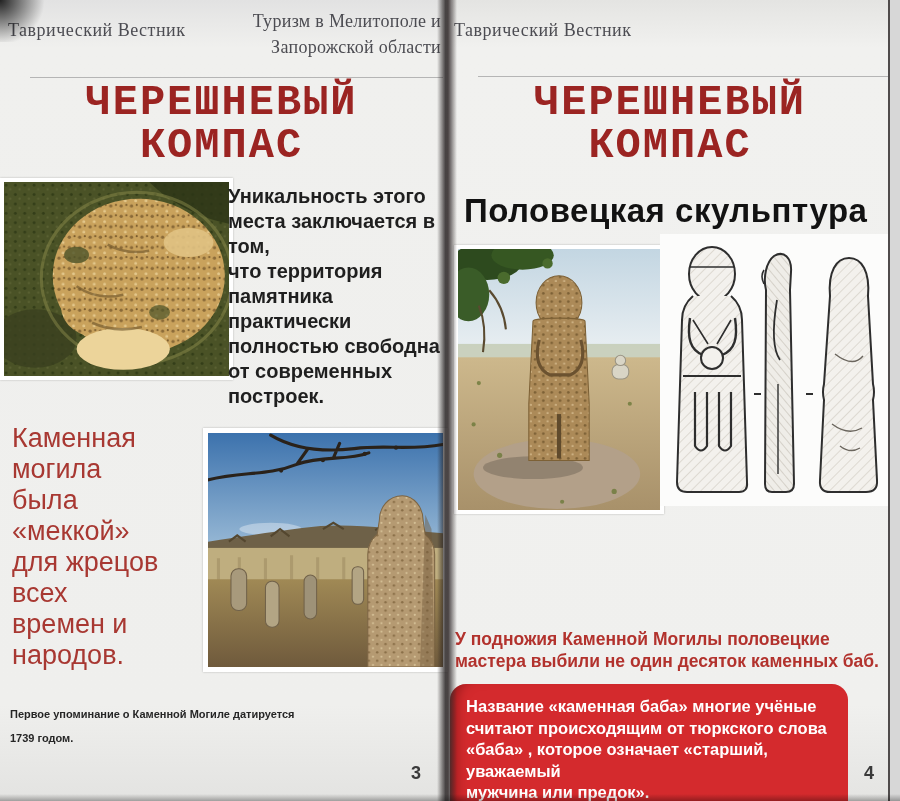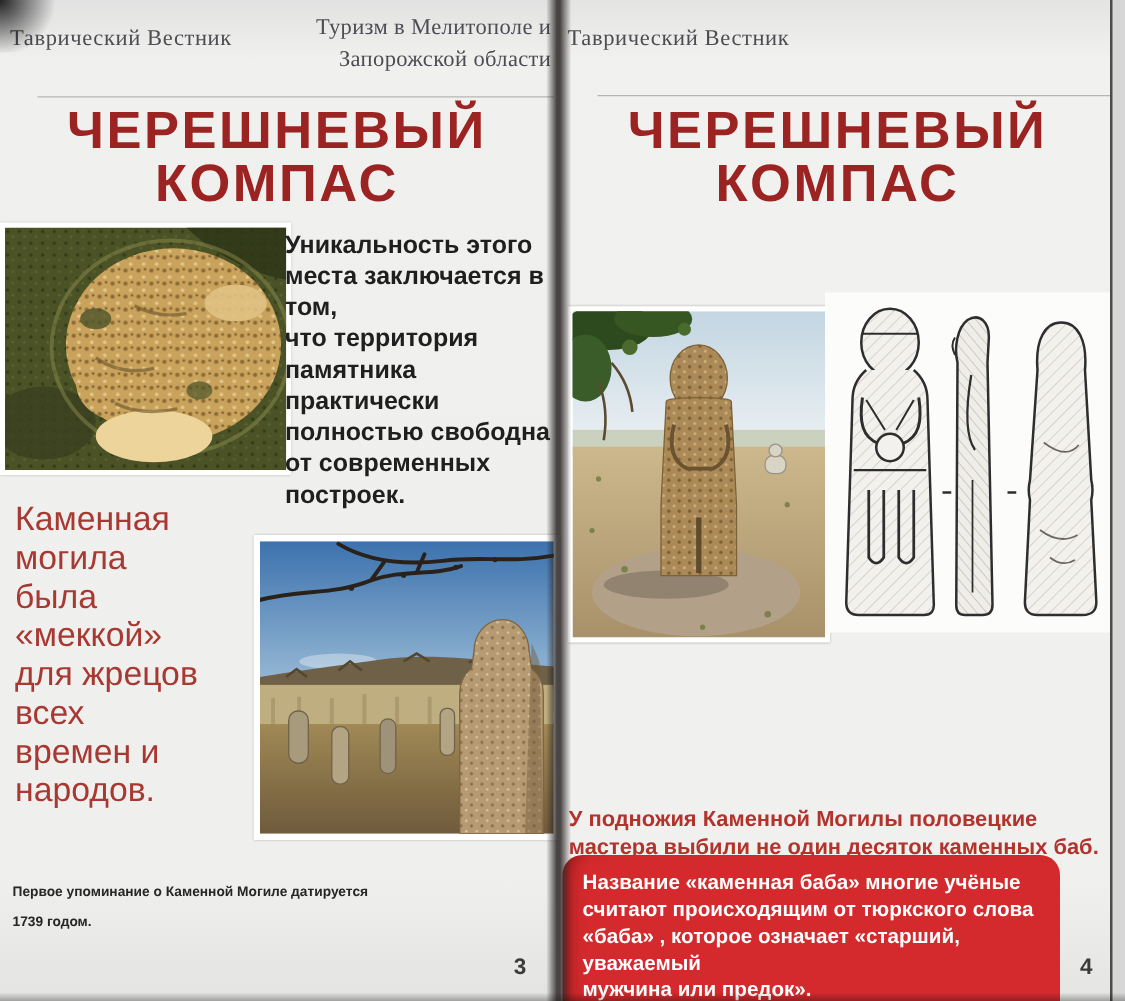--- a/index.html
+++ b/index.html
@@ -8,39 +8,39 @@
   .page{position:absolute;top:0;height:801px;}
   #page-left{left:0;width:443px;background:linear-gradient(180deg,#e2e2e2 0,#f0f0ee 6%,#efefed 88%,#e3e3e1 100%);}
   #page-right{left:452px;width:436px;background:linear-gradient(180deg,#e4e4e2 0,#f1f1ef 6%,#f0f0ee 88%,#e4e4e2 100%);}
   .brand-left{position:absolute;left:8px;top:20px;font-family:"Liberation Serif",serif;
               font-size:18px;color:#4c4c52;letter-spacing:.5px;}
   .brand-right{position:absolute;right:2px;top:8px;font-family:"Liberation Serif",serif;
                font-size:18px;color:#4c4c52;text-align:right;line-height:26px;white-space:pre-line;letter-spacing:.3px;}
   .rule{position:absolute;height:1px;background:#b5b5b5;}
   .page-title{position:absolute;top:82px;left:0;right:0;text-align:center;
               color:#9b2422;font-weight:900;font-size:42px;line-height:43px;
-              letter-spacing:2px;white-space:pre-line;}
+              letter-spacing:2px;white-space:pre-line;font-family:Liberation Mono, monospace;}
   .pre{white-space:pre-line;}
   .photo{position:absolute;background:#ffffff;box-shadow:0 0 2px rgba(0,0,0,.25);}
   .photo svg{display:block;width:100%;height:100%;}
   
   .body-right{position:absolute;left:228px;width:213px;top:184px;
               font-size:20px;line-height:25px;font-weight:700;color:#1f1f1f;}
-  .red-callout{position:absolute;left:12px;top:400px;width:190px;
+  .red-callout{position:absolute;left:12px;top:423px;width:190px;
                font-size:27px;line-height:31px;color:#a83832;}
   .footer-note{position:absolute;left:10px;top:702px;width:415px;
                font-size:11px;line-height:24px;font-weight:700;color:#262626;}
   .page-num{position:absolute;top:763px;font-size:18px;font-weight:700;color:#3a3a3a;}
   
   .subtitle{position:absolute;left:12px;top:192px;font-size:33px;font-weight:800;
             color:#121212;letter-spacing:.5px;}
   .body-main{position:absolute;left:3px;top:512px;width:433px;
              font-size:17px;line-height:22px;font-weight:700;color:#3a3a3a;}
   .red-note{position:absolute;left:3px;top:628px;width:425px;
-            font-size:17.5px;line-height:22px;font-weight:700;color:#b2322d;margin-top:16px;}
+            font-size:17.5px;line-height:22px;font-weight:700;color:#b2322d;}
   .red-box{position:absolute;left:-2px;top:684px;width:372px;
            background:#d42a2d;border-radius:16px;padding:12px 10px 12px 16px;
            color:#ffffff;font-size:16.5px;line-height:21.5px;font-weight:700;
            box-shadow:inset 14px 0 14px -10px rgba(60,0,0,.55);}
   
   #spine{position:absolute;left:437px;top:0;width:20px;height:801px;z-index:9;
          background:linear-gradient(90deg,rgba(0,0,0,0) 0%,rgba(35,30,30,.82) 42%,rgba(55,48,48,.9) 55%,rgba(0,0,0,0) 100%);}
   #corner-shadow{position:absolute;left:0;top:0;width:48px;height:42px;z-index:9;
          background:radial-gradient(circle at 0 0,rgba(0,0,0,.85),rgba(0,0,0,0) 70%);}
   #edge-right{position:absolute;left:888px;top:0;width:12px;height:801px;z-index:9;
@@ -152,20 +152,21 @@
     <div class="footer-note pre">Первое упоминание о Каменной Могиле датируется
 1739 годом.</div>
     <div class="page-num" style="right:22px;">3</div>
   </div>
 
   <div class="page" id="page-right">
     <div class="brand-left" style="left:2px;">Таврический Вестник</div>
     <div class="rule" style="left:26px;right:0;top:76px;"></div>
     <div class="page-title">ЧЕРЕШНЕВЫЙ
 КОМПАС</div>
+    <div class="subtitle">Половецкая скульптура</div>
 
     <div class="photo" style="left:2px;top:245px;width:202px;height:261px;padding:4px;">
       <svg viewBox="0 0 194 253" preserveAspectRatio="none">
         <defs>
           <linearGradient id="sky2" x1="0" y1="0" x2="0" y2="1">
             <stop offset="0" stop-color="#c3d6e2"></stop>
               <stop offset="1" stop-color="#eef2f4"></stop>
           </linearGradient>
           <linearGradient id="gnd2" x1="0" y1="0" x2="0" y2="1">
             <stop offset="0" stop-color="#cdb88c"></stop>

